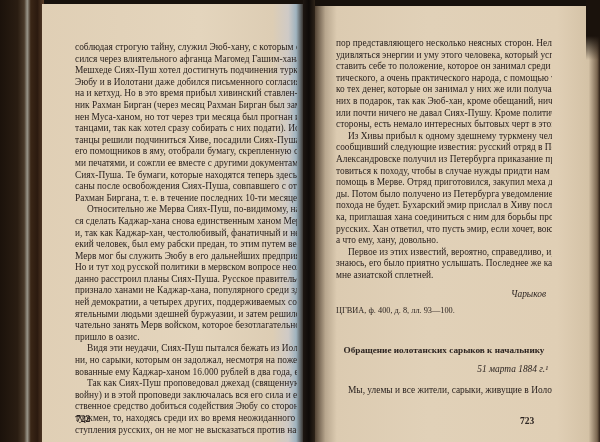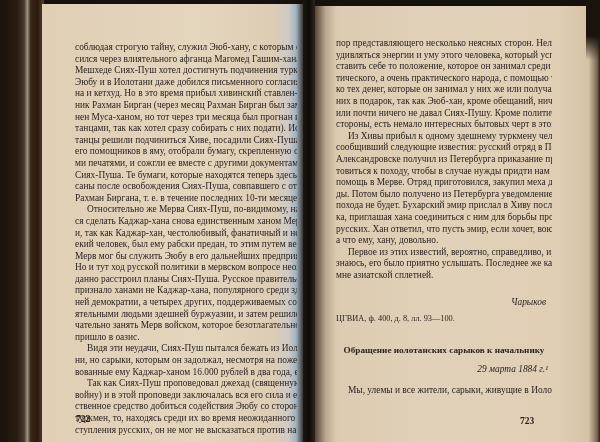--- a/index.html
+++ b/index.html
@@ -12,24 +12,24 @@
   .gutter{position:absolute;left:303px;top:0;width:12px;height:442px;
     background:linear-gradient(90deg,#1d1611 0%,#0e0a08 50%,#2e2419 100%);}
   .page-right{position:absolute;left:314px;top:6px;width:286px;height:436px;
     background:linear-gradient(90deg,#4a3b2c 0%,#b8a78e 4%,#dccbb1 8%,#e1d1b8 40%,#e0cfb5 85%,#d4c2a6 96%,#7a6650 99%,#2a1c12 100%);}
   .corner-tr{position:absolute;right:0;top:0;width:14px;height:60px;background:linear-gradient(180deg,#1a120c,#1a120c 60%,transparent);}
   .text{position:absolute;font-size:9.4px;line-height:11.6px;color:#2b2320;text-align:justify;}
   .text .ind{text-indent:12px;}
   #left-text{left:75px;top:42px;width:222px;}
   #right-text{left:336px;top:38px;width:216px;}
   .line{display:block;white-space:nowrap;overflow:hidden;}
-  .sig{text-align:right;font-style:italic;margin-top:16px;margin-right:6px;}
+  .sig{text-align:right;font-style:italic;margin-top:8px;margin-right:6px;}
   .archive{margin-top:4px;font-size:8.3px;}
   .docnum{text-align:center;margin-top:16px;font-size:10px;}
-  .doctitle{text-align:center;font-weight:bold;font-size:9.2px;line-height:11px;margin-top:20px;}
+  .doctitle{text-align:center;font-weight:bold;font-size:9.2px;line-height:11px;margin-top:28px;}
   .date{text-align:right;font-style:italic;margin-top:8px;margin-right:4px;}
   .body2{margin-top:10px;}
   .pageno{position:absolute;font-size:9.5px;font-weight:bold;color:#2b2320;}
   #pn-left{left:76px;top:414px;}
   #pn-right{left:520px;top:416px;}
 </style>
 </head>
 <body>
 
 <div class="top-dark"></div>
@@ -99,19 +99,19 @@
       <span class="line">а что ему, хану, довольно.</span>
       <span class="line ind" style="text-indent: 12px;">Первое из этих известий, вероятно, справедливо, и, при-</span>
       <span class="line">знаюсь, его было приятно услышать. Последнее же кажется</span>
       <span class="line">мне азиатской сплетней.</span>
     </div>
   <div class="sig">Чарыков</div>
   <div class="archive">ЦГВИА, ф. 400, д. 8, лл. 93—100.</div>
   <div class="doctitle">
     <span class="line">Обращение иолотанских сарыков к начальнику</span>
   </div>
-  <div class="date">29 марта 1884 г.¹</div>
+  <div class="date">51 марта 1884 г.¹</div>
   <div id="rt-body" class="body2">
       <span class="line ind" style="text-indent: 12px;">Мы, улемы и все жители, сарыки, живущие в Иолотани,</span>
     </div>
 
 </div>
 <div id="pn-right" class="pageno">723</div>
 
 </body></html>

